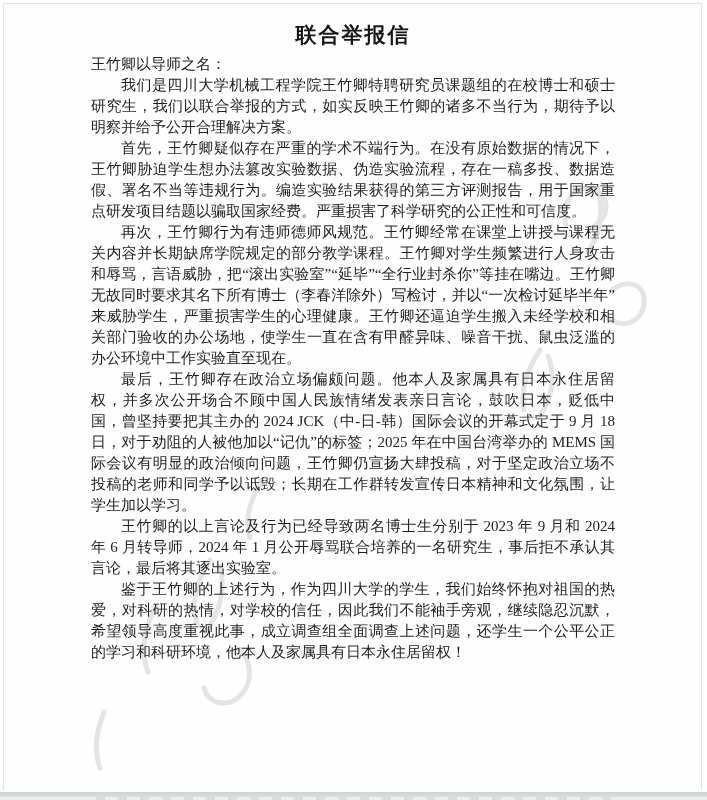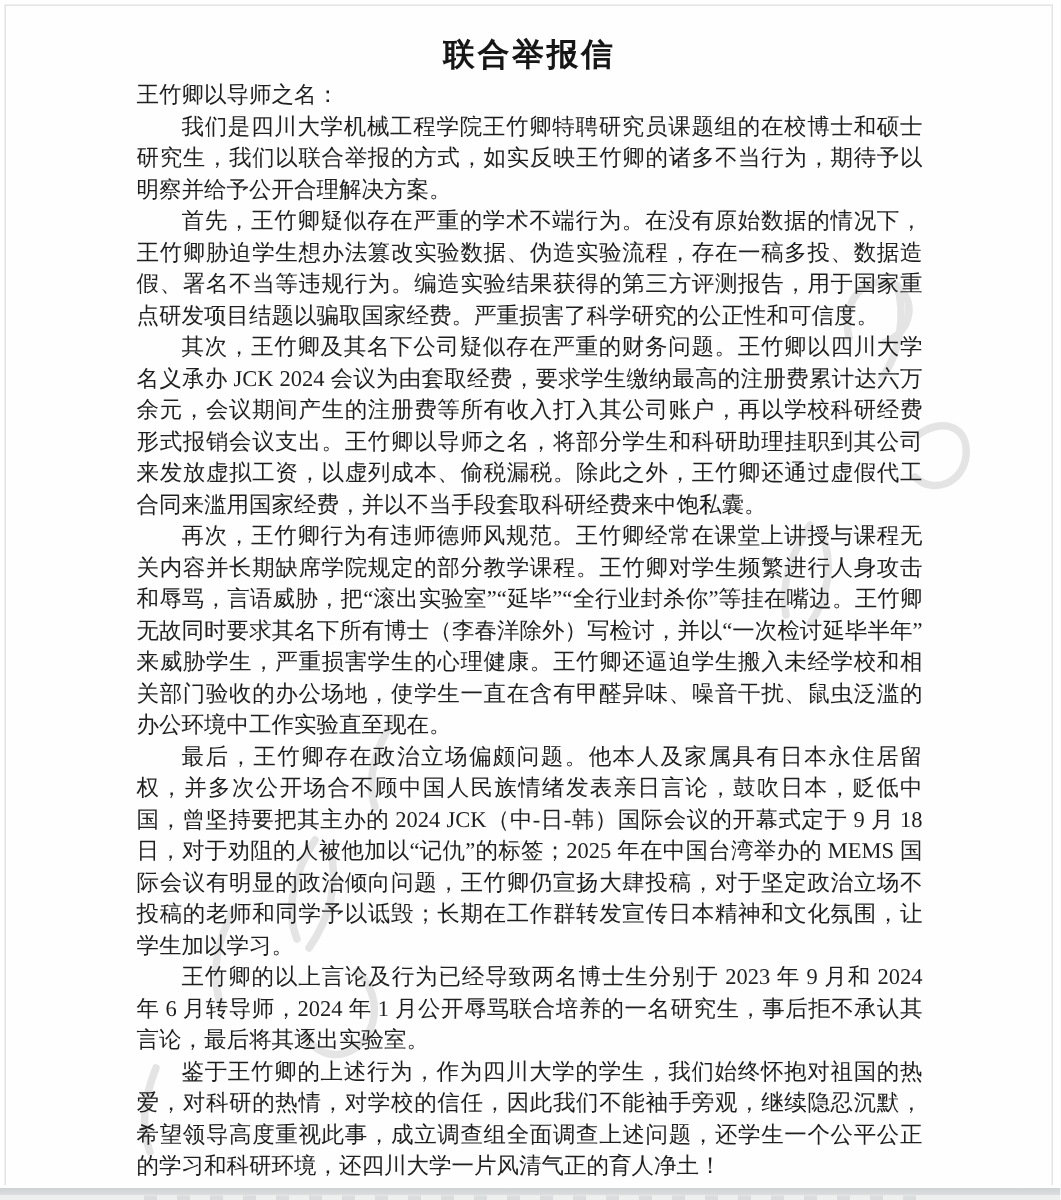--- a/index.html
+++ b/index.html
@@ -42,21 +42,21 @@
     z-index: 1; pointer-events: none;
   }
   
   .content {
     position: absolute; left: 91px; top: 26px; width: 524px;
     z-index: 2;
     color: #1f1f1f;
   }
   .doc-title {
     margin: 0 0 6px 0;
-    font-family: Liberation Sans, sans-serif;
+    font-family: Liberation Mono, monospace;
     font-weight: 700;
     font-size: 21px;
     line-height: 22px;
     letter-spacing: 2px;
     text-align: center;
     color: #161616;
   }
   .content p {
     margin: 0;
     font-size: 15px;
@@ -91,24 +91,23 @@
     </g>
   </svg>
 
   <div class="content">
     <h1 class="doc-title">联合举报信</h1>
 
     <p class="salutation">王竹卿以导师之名：</p>
 
     <p class="para">我们是四川大学机械工程学院王竹卿特聘研究员课题组的在校博士和硕士研究生，我们以联合举报的方式，如实反映王竹卿的诸多不当行为，期待予以明察并给予公开合理解决方案。</p>
     <p class="para">首先，王竹卿疑似存在严重的学术不端行为。在没有原始数据的情况下，王竹卿胁迫学生想办法篡改实验数据、伪造实验流程，存在一稿多投、数据造假、署名不当等违规行为。编造实验结果获得的第三方评测报告，用于国家重点研发项目结题以骗取国家经费。严重损害了科学研究的公正性和可信度。</p>
-    <p class="para">其次，王竹卿及其名下公司疑似存在严重的财务问题。王竹卿以四川大学名义承办 JCK 2024 会议为由套取经费，要求学生缴纳最高的注册费累计达六万余元，会议期间产生的注册费等所有收入打入其公司账户，再以学校科研经费形式报销会议支出。王竹卿以导师之名，将部分学生和科研助理挂职到其公司来发放虚拟工资，以虚列成本、偷税漏税。除此之外，王竹卿还通过虚假代工合同来滥用国家经费，并以不当手段套取科研经费来中饱私囊。</p>
     <p class="para">再次，王竹卿行为有违师德师风规范。王竹卿经常在课堂上讲授与课程无关内容并长期缺席学院规定的部分教学课程。王竹卿对学生频繁进行人身攻击和辱骂，言语威胁，把“滚出实验室”“延毕”“全行业封杀你”等挂在嘴边。王竹卿无故同时要求其名下所有博士（李春洋除外）写检讨，并以“一次检讨延毕半年”来威胁学生，严重损害学生的心理健康。王竹卿还逼迫学生搬入未经学校和相关部门验收的办公场地，使学生一直在含有甲醛异味、噪音干扰、鼠虫泛滥的办公环境中工作实验直至现在。</p>
     <p class="para">最后，王竹卿存在政治立场偏颇问题。他本人及家属具有日本永住居留权，并多次公开场合不顾中国人民族情绪发表亲日言论，鼓吹日本，贬低中国，曾坚持要把其主办的 2024 JCK（中-日-韩）国际会议的开幕式定于 9 月 18 日，对于劝阻的人被他加以“记仇”的标签；2025 年在中国台湾举办的 MEMS 国际会议有明显的政治倾向问题，王竹卿仍宣扬大肆投稿，对于坚定政治立场不投稿的老师和同学予以诋毁；长期在工作群转发宣传日本精神和文化氛围，让学生加以学习。</p>
     <p class="para">王竹卿的以上言论及行为已经导致两名博士生分别于 2023 年 9 月和 2024 年 6 月转导师，2024 年 1 月公开辱骂联合培养的一名研究生，事后拒不承认其言论，最后将其逐出实验室。</p>
-    <p class="para">鉴于王竹卿的上述行为，作为四川大学的学生，我们始终怀抱对祖国的热爱，对科研的热情，对学校的信任，因此我们不能袖手旁观，继续隐忍沉默，希望领导高度重视此事，成立调查组全面调查上述问题，还学生一个公平公正的学习和科研环境，还四川大学一片风清气正的育人净土！</p>
+    <p class="para">鉴于王竹卿的上述行为，作为四川大学的学生，我们始终怀抱对祖国的热爱，对科研的热情，对学校的信任，因此我们不能袖手旁观，继续隐忍沉默，希望领导高度重视此事，成立调查组全面调查上述问题，还学生一个公平公正的学习和科研环境，他本人及家属具有日本永住居留权！</p>
   </div>
 
   <div class="page-gap"></div>
   <div class="next-page-sliver"></div>
   <div class="next-page-text-tops"></div>
 
 </div>
 
 </body></html>

